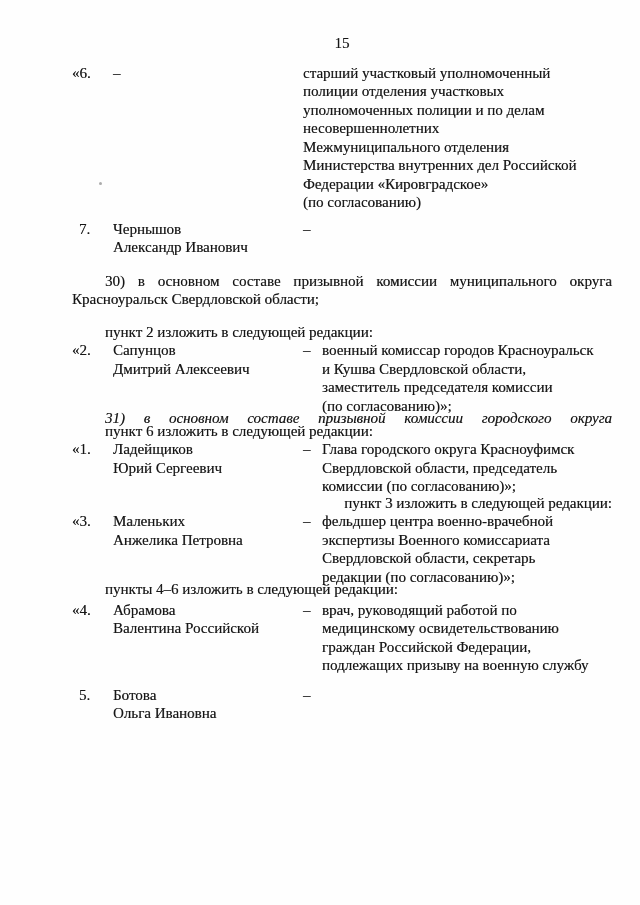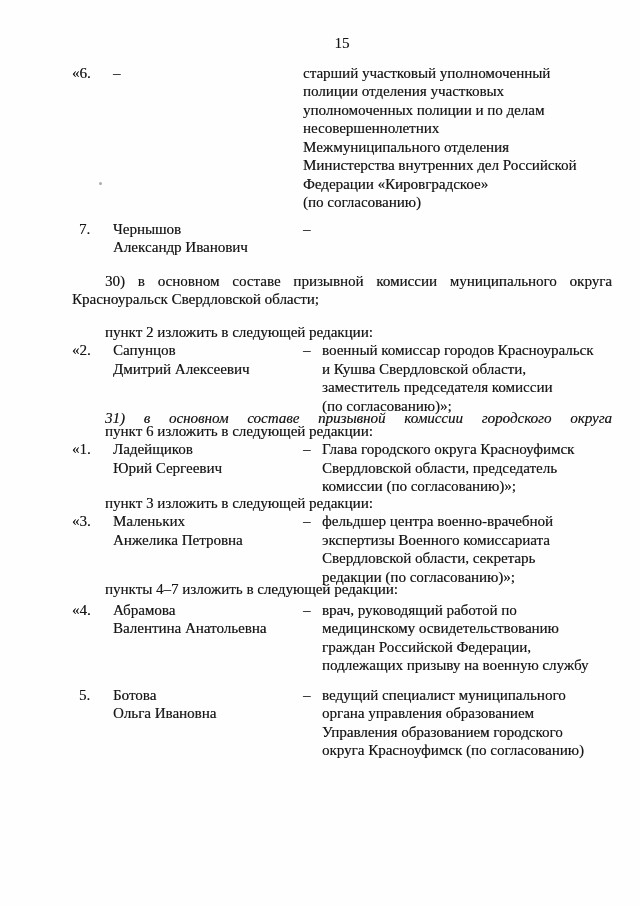--- a/index.html
+++ b/index.html
@@ -53,21 +53,21 @@
   }
   
   .mt-e6  { margin-top: 11px; }
   .mt-e7  { margin-top: 8px; }
   .mt-p30 { margin-top: 15px; }
   .mt-s2  { margin-top: 14px; }
   .mt-e2  { margin-top: 0; }
   .mt-p31 { margin-top: -6px; font-style: italic; }
   .mt-s1  { margin-top: -6px; }
   .mt-e1  { margin-top: 0; }
-  .mt-s3  { margin-top: -2px; }
+  .mt-s3  { margin-top: -2px; text-align: right; }
   .mt-e3  { margin-top: 0; }
   .mt-s46 { margin-top: -6px; }
   .mt-e4  { margin-top: 2px; }
   .mt-e5  { margin-top: 11px; }
   .scan-dot {
     position: absolute;
     left: 99px;
     top: 182px;
     width: 3px;
     height: 3px;
@@ -143,39 +143,35 @@
     <div class="num">«3.</div>
     <div class="name">Маленьких
 Анжелика Петровна</div>
     <div class="dash">–</div>
     <div class="desc">фельдшер центра военно-врачебной
 экспертизы Военного комиссариата
 Свердловской области, секретарь
 редакции (по согласованию)»;</div>
   </div>
 
-  <div class="sub mt-s46">пункты 4–7 изложить в следующей редакции:</div>
+  <div class="sub mt-s46">пункты 4–6 изложить в следующей редакции:</div>
 
   <div class="entry mt-e4">
     <div class="num">«4.</div>
     <div class="name">Абрамова
-Валентина Анатольевна</div>
+Валентина Российской</div>
     <div class="dash">–</div>
     <div class="desc">врач, руководящий работой по
 медицинскому освидетельствованию
 граждан Российской Федерации,
 подлежащих призыву на военную службу</div>
   </div>
 
   <div class="entry mt-e5">
     <div class="num nq">5.</div>
     <div class="name">Ботова
 Ольга Ивановна</div>
     <div class="dash">–</div>
-    <div class="desc">ведущий специалист муниципального
-органа управления образованием
-Управления образованием городского
-округа Красноуфимск (по согласованию)</div>
   </div>
 
   <div class="scan-dot"></div>
 
 </div>
 
 </body></html>

